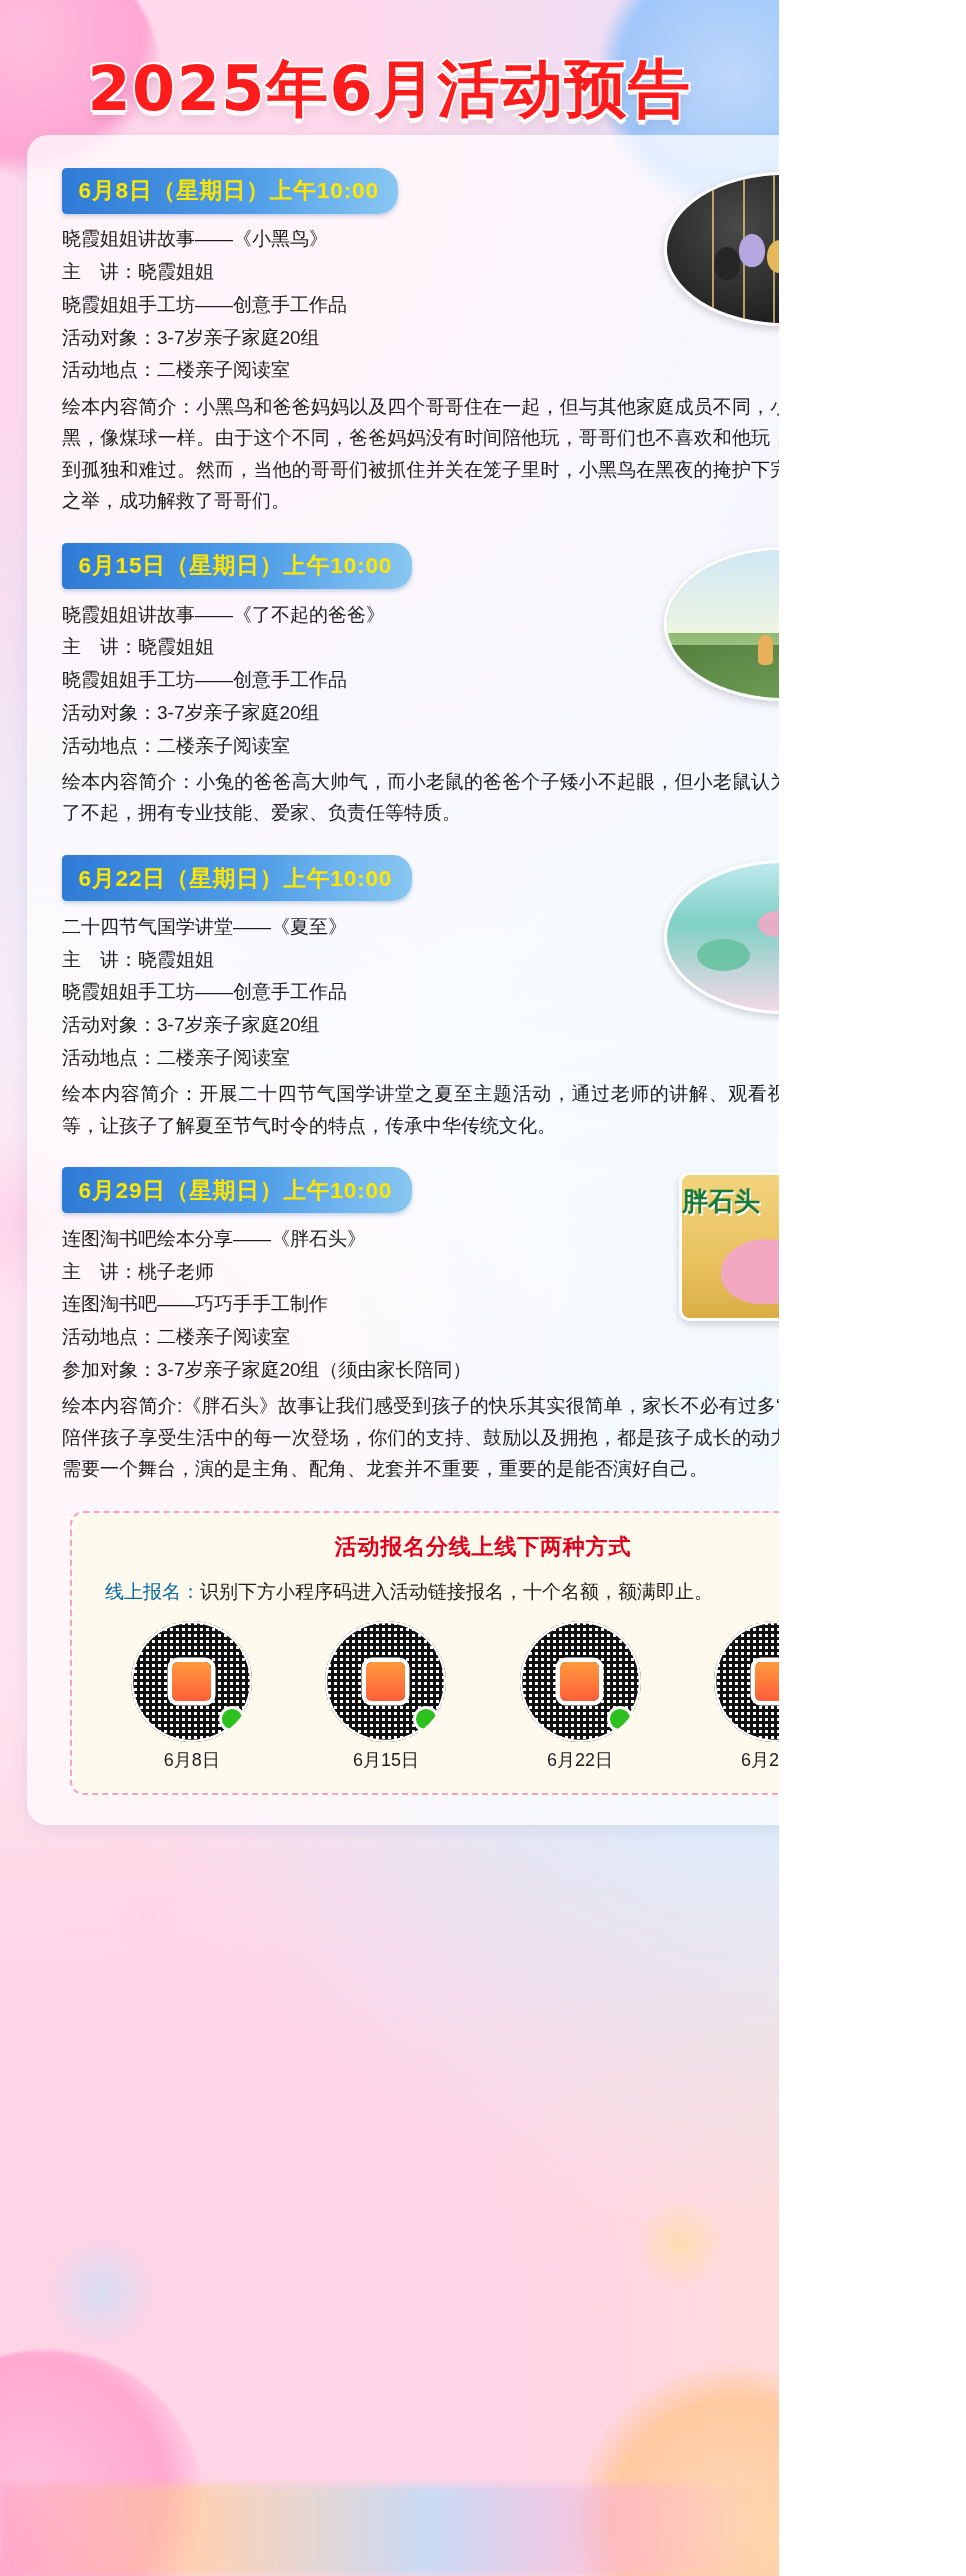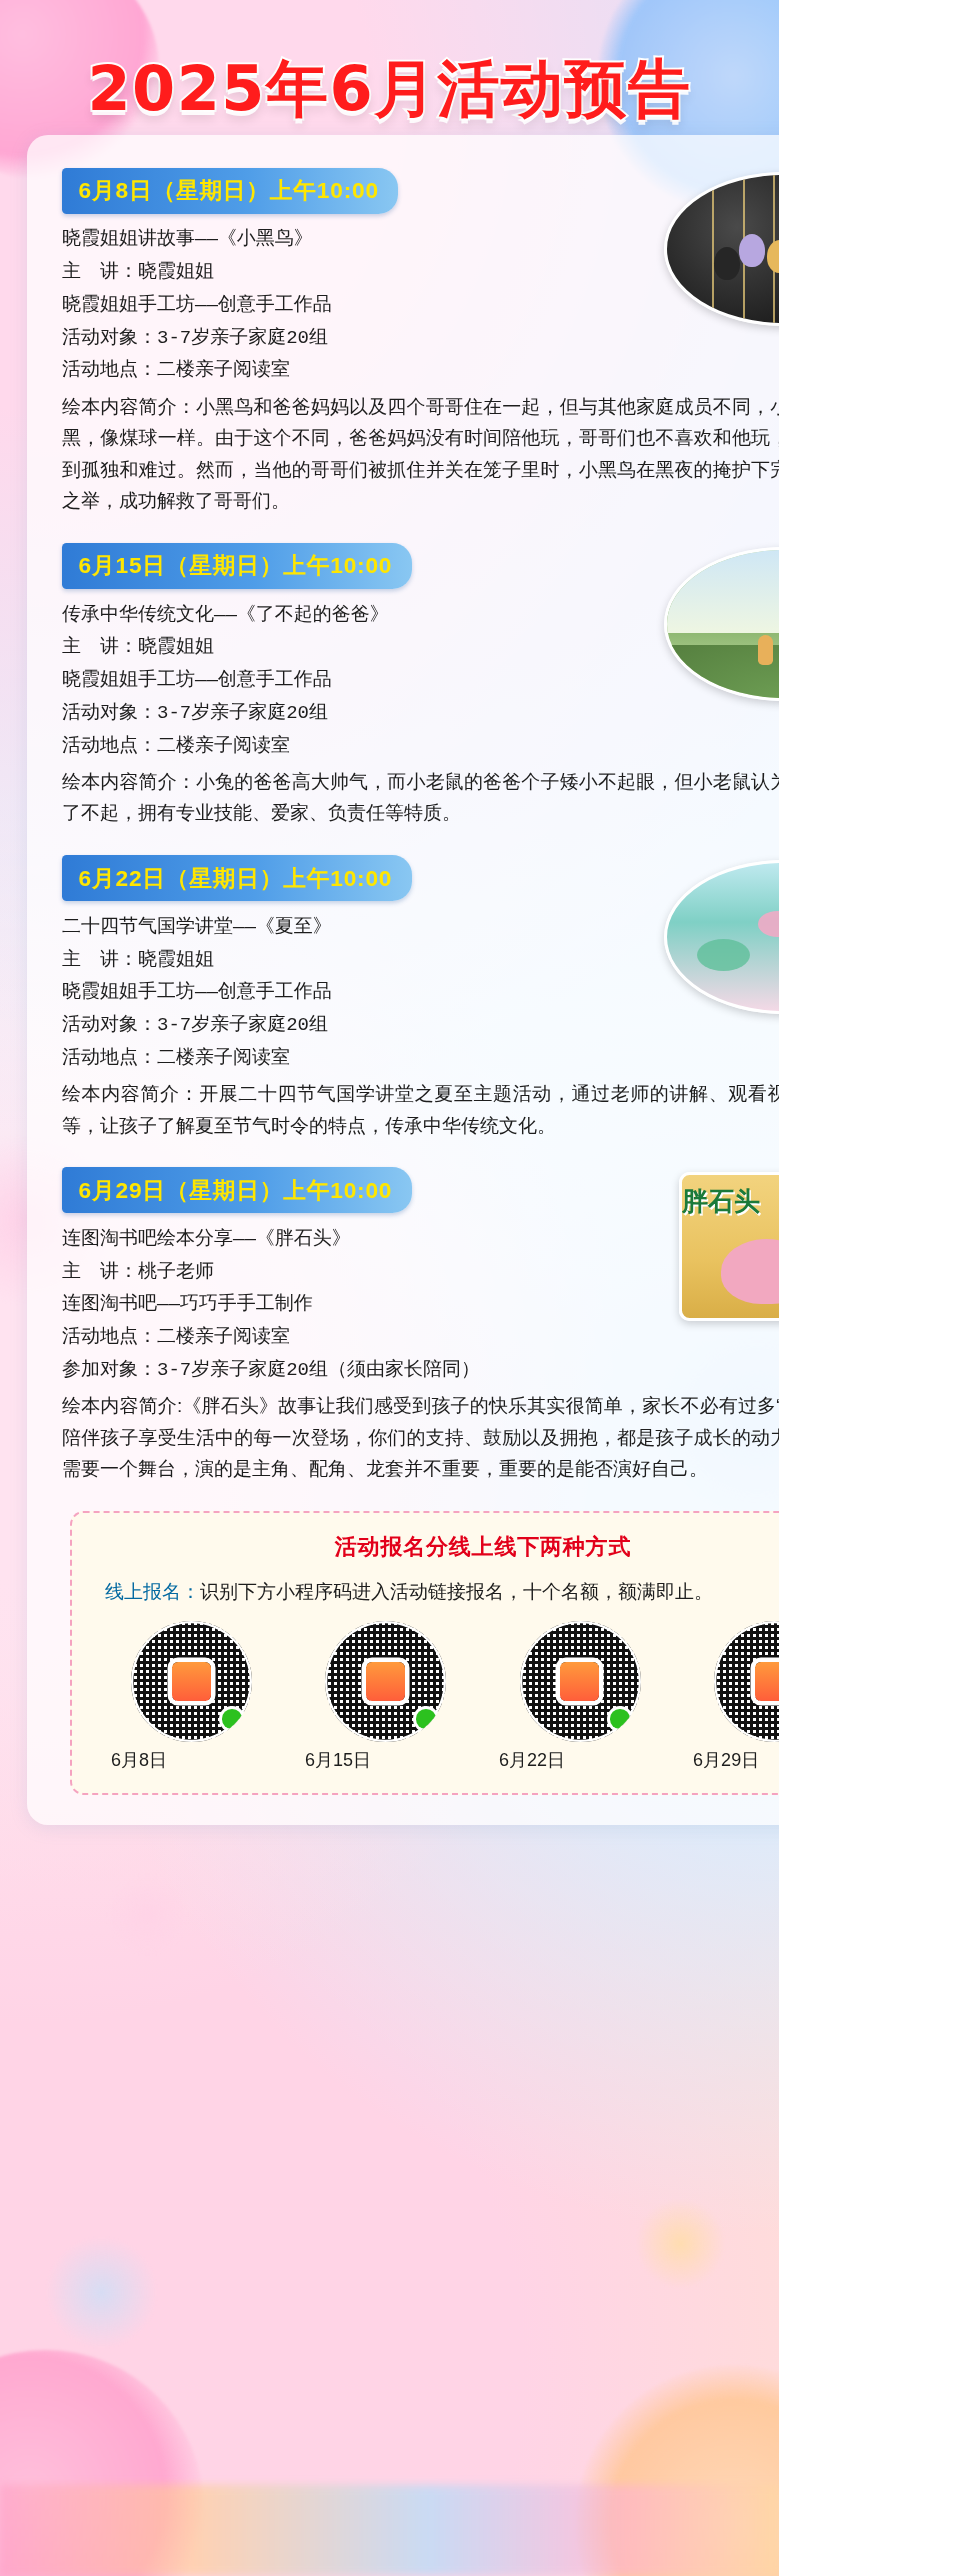--- a/index.html
+++ b/index.html
@@ -85,21 +85,21 @@
     box-shadow:0 2.3px 4.5px rgba(40,90,160,.25);
   }
   .date-banner .dt{color:#ffe600;}
 
   .lines{
     margin-top:10.6px;
     font-size:19px;
     line-height:1.62;
     color:#1d1d1d;
   }
-  .line{margin:2px 0;font-family:Liberation Mono, monospace;}
+  .line{margin:2px 0;}
   .para{
     margin-top:4.5px;
     font-size:19px;
     line-height:1.66;
     color:#1d1d1d;
     text-align:justify;
   }
   .event .body{padding-right:0;}
   .event.has-pic .lines,.event.has-pic .firstlines{max-width:574px;}
 
@@ -154,21 +154,21 @@
     text-align:justify;
   }
   .row-online{margin:0 10.6px 13.6px 10.6px;}
   .row-offline{margin:10.6px 10.6px 0 10.6px;text-align:center;}
   .red{color:#0369a1;font-weight:normal;}
   .qrs{
     display:flex;
     justify-content:space-between;
     margin:4.5px 16.6px 0 16.6px;
   }
-  .qr-item{width:162px;}
+  .qr-item{width:162px;text-align:center;}
   .qr{
     width:121px;height:121px;margin:0 auto;
     background:
       repeating-linear-gradient(0deg,#111 0 3px,transparent 3px 6px),
       repeating-linear-gradient(90deg,#111 0 3px,transparent 3px 6px);
     background-color:#fff;
     border-radius:50%;
     position:relative;
     box-shadow:0 0 0 2.3px #fff inset;
     overflow:hidden;
@@ -246,21 +246,21 @@
         <div class="sky"></div>
         <div class="hill"></div>
         <div class="bunny" style="left:127px;top:62px;"></div>
         <div class="bunny" style="left:91px;top:85px;height:30px;width:15px;background:#e8b05a;"></div>
       </div>
       <div class="body">
         <div class="date-banner">
           <span class="dt">6月15日（星期日）上午10:00</span>
         </div>
         <div class="lines">
-          <div class="line">传承中华传统文化——《了不起的爸爸》</div>
+          <div class="line">晓霞姐姐讲故事——《了不起的爸爸》</div>
           <div class="line">主　讲：晓霞姐姐</div>
           <div class="line">晓霞姐姐手工坊——创意手工作品</div>
           <div class="line">活动对象：3-7岁亲子家庭20组</div>
           <div class="line">活动地点：二楼亲子阅读室</div>
         </div>
         <div class="para">绘本内容简介：小兔的爸爸高大帅气，而小老鼠的爸爸个子矮小不起眼，但小老鼠认为他的爸爸非常了不起，拥有专业技能、爱家、负责任等特质。</div>
       </div>
     </div>
 
     <div class="event has-pic">

